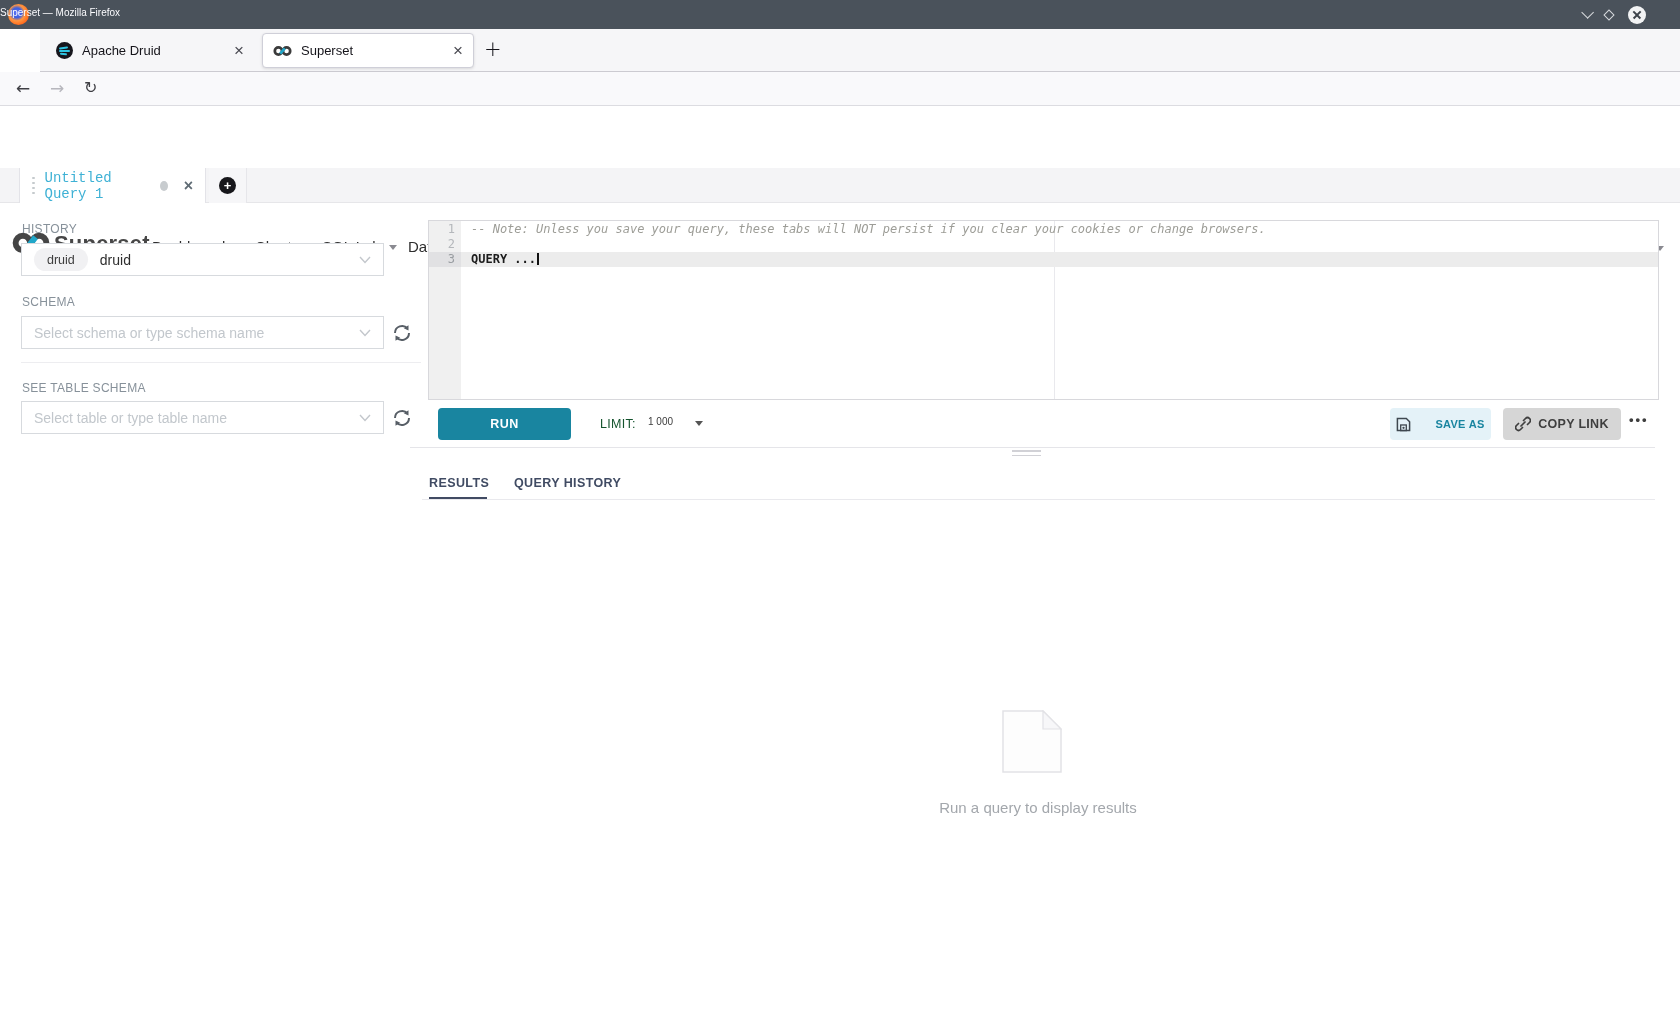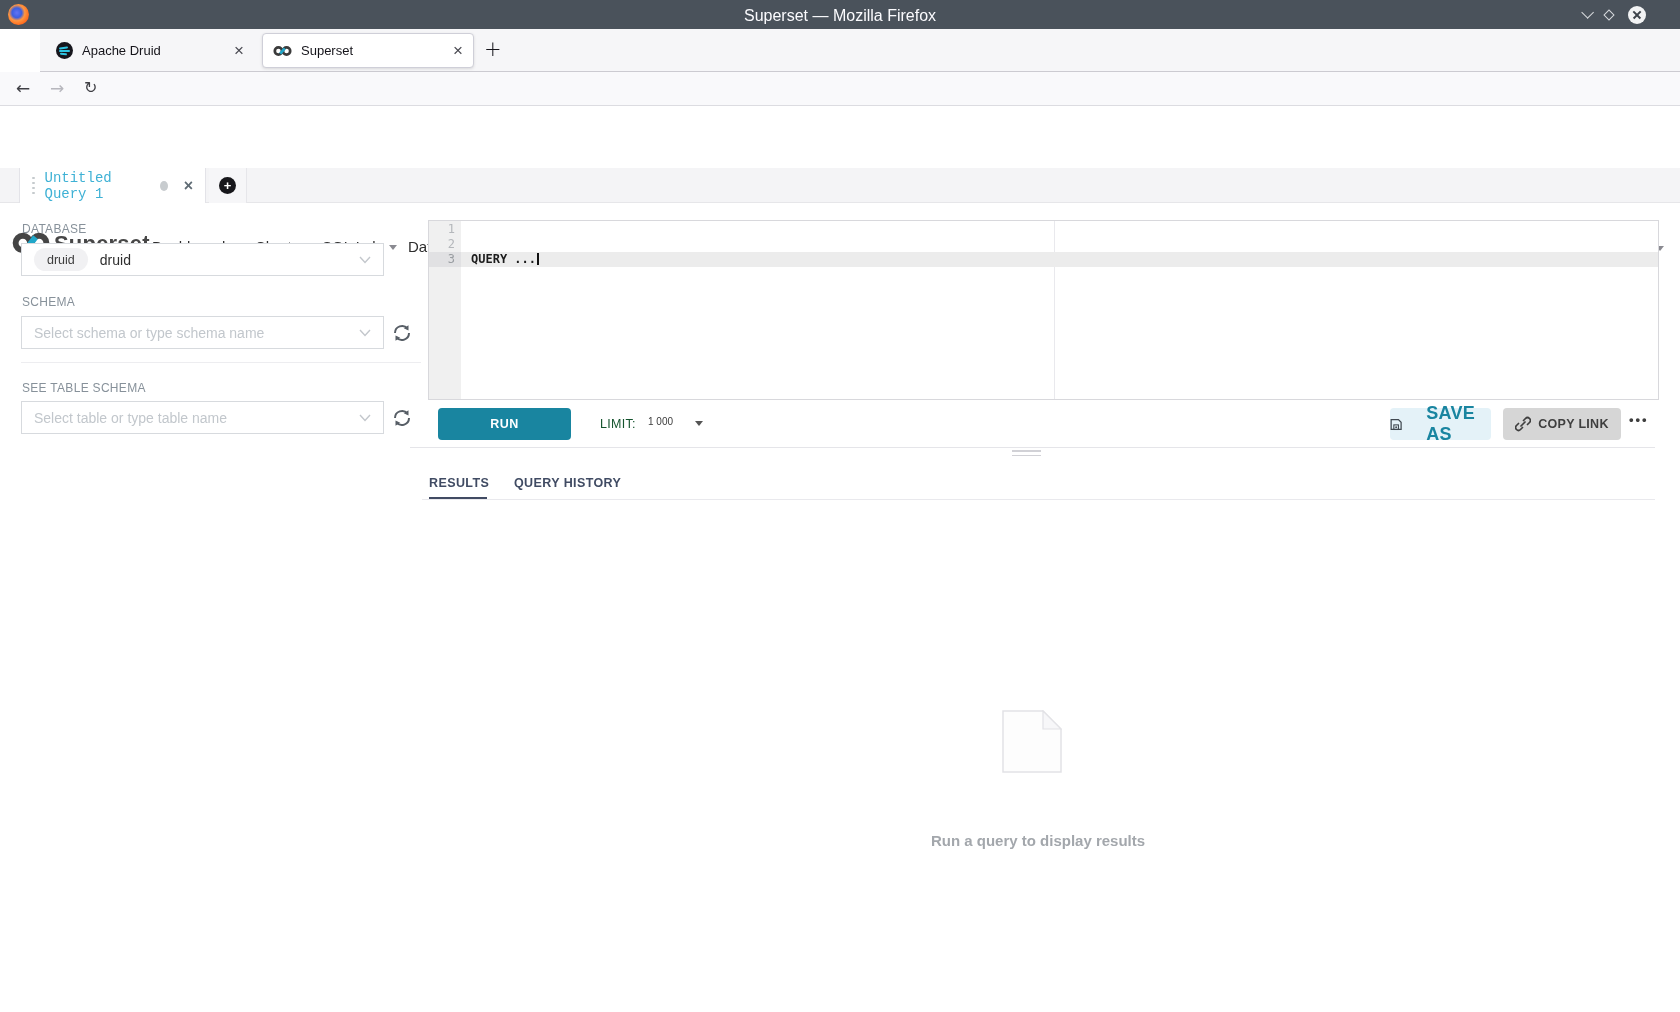--- a/index.html
+++ b/index.html
@@ -5,21 +5,21 @@
   * { margin:0; padding:0; box-sizing:border-box; }
   body { font-family:"Liberation Sans", sans-serif; background:#fff; }
   .screen { position:relative; width:1680px; height:1012px; background:#fff; overflow:hidden; }
   .abs { position:absolute; }
   .glyph { font-family:"DejaVu Sans", sans-serif; }
 
   
   .titlebar { left:0; top:0; width:1680px; height:29px; background:#4a525b; }
   .ff-logo { left:8px; top:4px; width:21px; height:21px; border-radius:50%;
     background:radial-gradient(circle at 42% 42%, #6173f4 0%, #3d5fe0 28%, #ff9640 46%, #ff6d1f 70%, #e8303e 100%); }
-  .win-title { left:0; top:7px; width:1680px; text-align:center; color:#fbfbfe; font-size:16px; }
+  .win-title { left:0; top:7px; width:1680px; color:#fbfbfe; font-size:10px; }
   .win-controls { right:34px; top:0; height:29px; display:flex; align-items:center; gap:15px; }
   .wc-min { width:9px; height:9px; border-right:1.6px solid #d6d9dc; border-bottom:1.6px solid #d6d9dc; transform:rotate(45deg) translateY(-3px); }
   .wc-max { width:8px; height:8px; border:1.6px solid #d6d9dc; transform:rotate(45deg); }
   .wc-close { width:18px; height:18px; border-radius:50%; background:#f2f3f4; position:relative; }
   .wc-close i { position:absolute; left:4px; top:8px; width:10px; height:1.6px; background:#3d434a; }
   .wc-close i:first-child { transform:rotate(45deg); }
   .wc-close i:last-child { transform:rotate(-45deg); }
 
   
   .tabbar { left:0; top:29px; width:1680px; height:43px; background:#f6f6f8; border-bottom:1px solid #cccbd1;margin-left:40px; }
@@ -97,34 +97,34 @@
   .code-line { position:absolute; left:42px; font-family:"DejaVu Sans Mono", monospace; font-size:12px; line-height:15px; white-space:pre; z-index:2; }
   .code-comment { color:#9d9d97; font-style:italic; }
   .code-sql { color:#1c1c1c; font-weight:bold; }
   .cursor { display:inline-block; width:1.5px; height:12px; background:#111; vertical-align:-2px; margin-left:1px; }
 
   
   .run-btn { left:438px; top:408px; width:133px; height:32px; background:#1985a0; border-radius:4px; color:#fff; font-size:12.5px; font-weight:bold; letter-spacing:.5px; display:flex; align-items:center; justify-content:center; }
   .limit-label { left:600px; top:417px; font-size:12.5px; color:#14532d; letter-spacing:.3px; }
   .limit-value { left:648px; top:416px; font-size:10px; color:#3c3c3c; }
   .limit-caret { left:695px; top:421px; border-top-color:#555; }
-  .saveas-btn { left:1390px; top:408px; width:101px; height:32px; background:#e4f2f8; border-radius:4px; display:flex; align-items:center; justify-content:center; gap:24px; color:#1985a0; font-size:18px; font-weight:bold; letter-spacing:.3px; }
+  .saveas-btn { left:1390px; top:408px; width:101px; height:32px; background:#e4f2f8; border-radius:4px; display:flex; align-items:center; justify-content:center; gap:24px; color:#1985a0; font-size:11px; font-weight:bold; letter-spacing:.3px; }
   .copylink-btn { left:1503px; top:408px; width:118px; height:32px; background:#d6d6d6; border-radius:4px; display:flex; align-items:center; justify-content:center; gap:7px; color:#3f3f3f; font-size:12.5px; font-weight:bold; letter-spacing:.3px; }
   .more-dots { left:1629px; top:412px; color:#3f3f3f; font-size:13px; font-weight:bold; letter-spacing:2px; }
   .tb-divider { left:410px; top:447px; width:1245px; height:1px; background:#e5e5e9; }
   .drag-handle { left:1012px; top:450px; display:flex; flex-direction:column; gap:3px; }
   .drag-handle i { width:29px; height:1.5px; background:#d1d1d6; }
 
   
   .res-tab { position:absolute; top:476px; font-size:12.5px; letter-spacing:.4px; color:#404b63; }
   .res-underline { left:429px; top:497px; width:58px; height:3px; background:#414b63; }
   .res-divider { left:422px; top:499px; width:1233px; height:1px; background:#e9e9ed; }
 
   
-  .empty-text { left:888px; top:799px; width:300px; text-align:center; font-size:15px; font-weight:bold; color:#a3a7ac;margin-top:33px; }
+  .empty-text { left:888px; top:799px; width:300px; text-align:center; font-size:15px; font-weight:normal; color:#a3a7ac; }
 </style>
 </head>
 <body>
 
 <div class="screen">
 
   <div class="abs titlebar">
     <div class="abs ff-logo"></div>
     <div class="abs win-title">Superset — Mozilla Firefox</div>
     <div class="abs win-controls">
@@ -231,21 +231,21 @@
       </span>
     <span class="qt-label">Untitled Query 1</span>
     <span class="qt-dot"></span>
     <span class="qt-close">×</span>
   </div>
   <div class="abs qt-add">
     <span class="qt-add-circle">+</span>
   </div>
 
   <div>
-    <span class="sb-label" style="top:222px">DATABASE</span>
+    <span class="sb-label" style="top:222px">HISTORY</span>
     <div class="sb-select" style="top:243px">
       <span class="sb-pill">druid</span>
       <span class="sb-value">druid</span>
       <svg class="sb-chevron" width="12" height="8" viewBox="0 0 12 8">
         <path d="M1 1 L6 6.5 L11 1" fill="none" stroke="#c3c7cc" stroke-width="1.4"></path>
       </svg>
     </div>
 
     <span class="sb-label" style="top:295px">SCHEMA</span>
     <div class="sb-select" style="top:316px">
@@ -279,20 +279,21 @@
   </div>
 
   <div class="abs editor">
     <div class="print-margin"></div>
     <div class="active-line"></div>
     <div class="gutter">
       <span class="gnum" style="top:1px">1</span>
       <span class="gnum" style="top:16px">2</span>
       <span class="gnum active" style="top:31px">3</span>
     </div>
+    <div class="code-line code-comment" style="top:1px">-- Note: Unless you save your query, these tabs will NOT persist if you clear your cookies or change browsers.</div>
     <div class="code-line code-sql" style="top:31px"><span>QUERY ...</span><span class="cursor"></span></div>
   </div>
 
   <div class="abs run-btn">RUN</div>
   <span class="abs limit-label">LIMIT:</span>
   <span class="abs limit-value">1 000</span>
   <span class="abs caret limit-caret"></span>
 
   <div class="abs saveas-btn">
     <svg width="15" height="15" viewBox="0 0 16 16">

